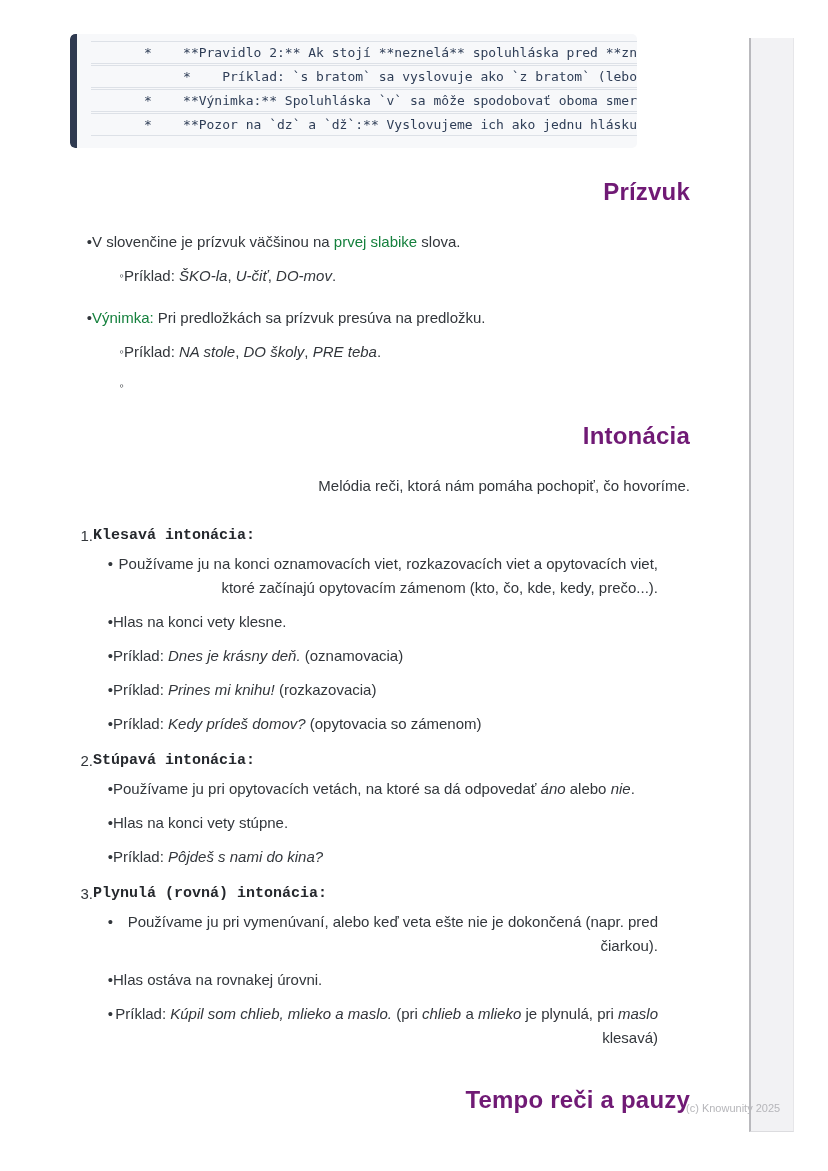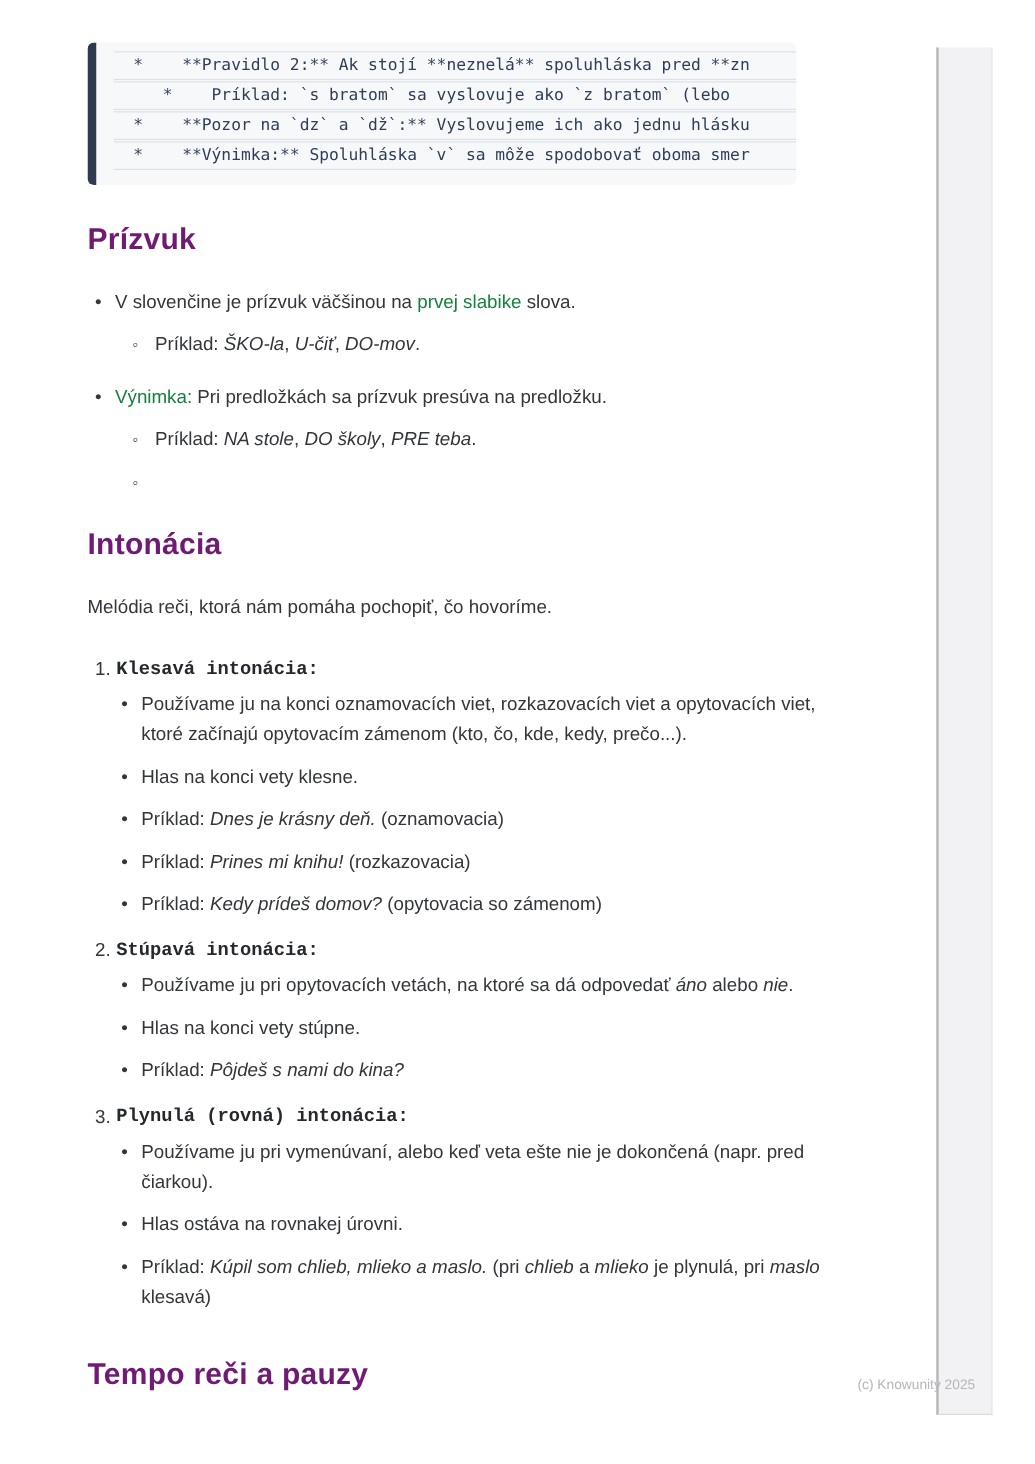--- a/index.html
+++ b/index.html
@@ -1,19 +1,20 @@
 <!DOCTYPE html>
 <html><head>
 <meta charset="utf-8">
 <style>
   html,body { margin:0; padding:0; background:#ffffff; }
   .page {
     position:relative; width:828px; height:1171px; overflow:hidden;
     background:#ffffff; font-family:"Liberation Sans", sans-serif;
     color:#32363b;
+    text-align:right;
   }
   .content { position:absolute; left:70px; top:34px; width:620px; }
 
   
   .code-block {
     display:flex; width:567px; border-radius:5px; overflow:hidden;
     background:#f7f8fa;
   }
   .code-bar { width:7px; background:#2f3a50; border-radius:5px 0 0 5px; flex:none; }
   .code-lines { flex:1; padding:7px 0 11px 14px; overflow:hidden; }
@@ -69,22 +70,22 @@
 
 <div class="page">
 
   <div class="content">
 
     <div class="code-block">
       <div class="code-bar"></div>
       <div class="code-lines">
           <div class="code-line">  *    **Pravidlo 2:** Ak stojí **neznelá** spoluhláska pred **zn</div>
           <div class="code-line">     *    Príklad: `s bratom` sa vyslovuje ako `z bratom` (lebo</div>
+          <div class="code-line">  *    **Výnimka:** Spoluhláska `v` sa môže spodobovať oboma smer</div>
           <div class="code-line">  *    **Pozor na `dz` a `dž`:** Vyslovujeme ich ako jednu hlásku</div>
-          <div class="code-line">  *    **Výnimka:** Spoluhláska `v` sa môže spodobovať oboma smer</div>
         </div>
     </div>
 
     <h2 class="doc-h2">Prízvuk</h2>
 
     <div>
         <div class="ul-item">
           <div class="li-row lvl1">
             <span class="marker">•</span>
             <span class="seg-text"><span>V slovenčine je prízvuk väčšinou na </span><b>prvej slabike</b><span> slova.</span></span>

